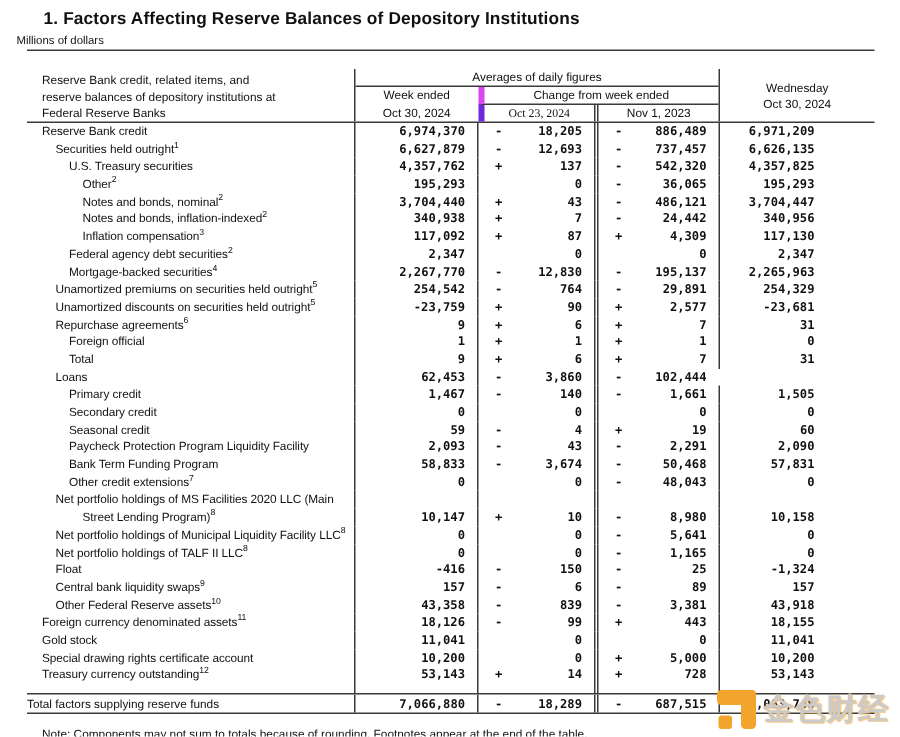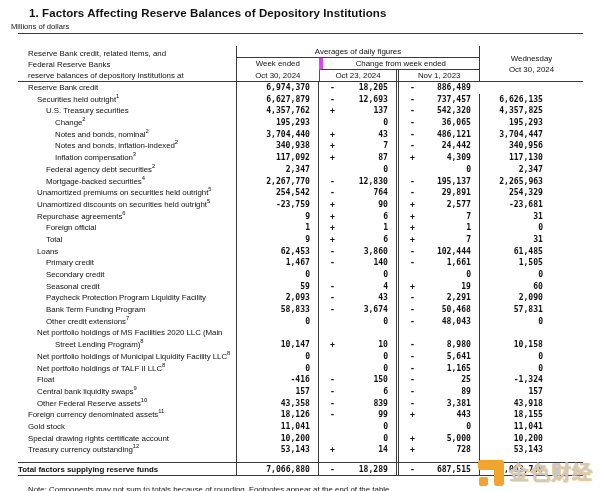--- a/index.html
+++ b/index.html
@@ -14,41 +14,41 @@
   
   .hdr { display:flex; border-bottom:1px solid #3a3a3a; height:36px;margin-top:12px; }
   .hstub { width:218px; padding:2px 0 0 10px; line-height:11.2px; }
   .hmid { width:243px; border-left:1px solid #3a3a3a; text-align:center; }
   .hmid .r1 { height:12px; line-height:12px; border-bottom:1px solid #3a3a3a; }
   .hmid .r2 { display:flex; height:12px; }
   .hmid .r2 .wk { width:82px; line-height:12px; }
   .hmid .r2 .chg-span { width:161px; line-height:12px; border-left:4px solid #d946ef; border-bottom:1px solid #3a3a3a; }
   .hmid .r3 { display:flex; height:11px; }
   .hmid .r3 .d1 { width:82px; line-height:11px; }
-  .hmid .r3 .d2 { width:78px; line-height:11px; border-left:1px solid #6d28d9; }
+  .hmid .r3 .d2 { width:78px; line-height:11px; border-left:4px solid #6d28d9;font-family:Liberation Serif, serif; }
   .hmid .r3 .d3 { width:83px; line-height:11px; border-left:3px double #3a3a3a; }
   .hwed { width:104px; border-left:1px solid #3a3a3a; display:flex; flex-direction:column; justify-content:center; text-align:center; line-height:11px; }
 
   
   .row { display:flex; height:11.7px; line-height:11.7px; }
   .c { height:100%; }
   .lab { width:218px; white-space:nowrap; letter-spacing:-0.05px; }
   .week { width:82px; border-left:1px solid #3a3a3a; text-align:right; padding-right:8px;padding-left:28px; }
   .c1 { width:78px; border-left:1px solid #3a3a3a; }
   .c2 { width:83px; border-left:3px double #3a3a3a; }
   .wed { width:104px; border-left:1px solid #3a3a3a; text-align:right; padding-right:40px; }
   .chg { display:flex; }
   .chg .s { padding-left:11px; }
   .chg .v { margin-left:auto; padding-right:8px; }
   .num, .chg .s, .chg .v { font-family:"DejaVu Sans Mono", monospace; font-weight:bold; font-size:8.1px; }
   sup { font-size:5.8px; line-height:0; vertical-align:super; }
 
   .spacer { height:6px; }
   .total-row { height:14px; line-height:13px; border-top:1px solid #3a3a3a; border-bottom:1px solid #3a3a3a; }
-  .total-row .lab { font-weight:bold; letter-spacing:0; }
+  .total-row .lab { font-weight:normal; letter-spacing:0; }
 
   .note { margin:9px 0 0 28px; font-size:7.9px; }
 
   
   .wm { position:absolute; right:7px; bottom:5px; display:flex; align-items:center; gap:5px; }
   .wm-icon { position:relative; width:26px; height:26px; }
   .wm-icon .bar-top { position:absolute; left:0; top:0; width:26px; height:10px; border-radius:3px; }
   .wm-icon .bar-right { position:absolute; right:0; top:0; width:10px; height:26px; border-radius:3px; }
   .wm-icon .dot { position:absolute; left:1px; bottom:0; width:9px; height:9px; border-radius:2px; }
   .wm-text { font-size:20px; font-weight:bold; color:#cbcbcb; text-shadow:0 0 1px rgba(240,162,44,.85), 1px 1px 0 rgba(240,162,44,.4); letter-spacing:1px; }
@@ -57,22 +57,22 @@
 <body>
 
 <div class="title">1. Factors Affecting Reserve Balances of Depository Institutions</div>
 <div class="subtitle">Millions of dollars</div>
 
 <div class="tbl">
 
   <div class="hdr">
     <div class="hstub">
       <div>Reserve Bank credit, related items, and</div>
+      <div>reserve balances of depository institutions at</div>
       <div>Federal Reserve Banks</div>
-      <div>reserve balances of depository institutions at</div>
     </div>
     <div class="hmid">
       <div class="r1">Averages of daily figures</div>
       <div class="r2">
         <div class="wk">Week ended</div>
         <div class="chg-span">Change from week ended</div>
       </div>
       <div class="r3">
         <div class="d1">Oct 30, 2024</div>
         <div class="d2">Oct 23, 2024</div>
@@ -90,20 +90,21 @@
         <div class="c lab" style="padding-left: 10px;"><span>Reserve Bank credit</span></div>
         <div class="c week num">6,974,370</div>
         <div class="c c1 chg">
           <div class="s">-</div>
           <div class="v">18,205</div>
         </div>
         <div class="c c2 chg">
           <div class="s">-</div>
           <div class="v">886,489</div>
         </div>
+        <div class="c wed num">6,971,209</div>
       </div>
       <div class="row">
         <div class="c lab" style="padding-left: 19px;"><span>Securities held outright</span><sup>1</sup></div>
         <div class="c week num">6,627,879</div>
         <div class="c c1 chg">
           <div class="s">-</div>
           <div class="v">12,693</div>
         </div>
         <div class="c c2 chg">
           <div class="s">-</div>
@@ -118,21 +119,21 @@
           <div class="s">+</div>
           <div class="v">137</div>
         </div>
         <div class="c c2 chg">
           <div class="s">-</div>
           <div class="v">542,320</div>
         </div>
         <div class="c wed num">4,357,825</div>
       </div>
       <div class="row">
-        <div class="c lab" style="padding-left: 37px;"><span>Change</span><sup>2</sup></div>
+        <div class="c lab" style="padding-left: 37px;"><span>Other</span><sup>2</sup></div>
         <div class="c week num">195,293</div>
         <div class="c c1 chg">
           <div class="s"></div>
           <div class="v">0</div>
         </div>
         <div class="c c2 chg">
           <div class="s">-</div>
           <div class="v">36,065</div>
         </div>
         <div class="c wed num">195,293</div>
@@ -271,21 +272,20 @@
         <div class="c lab" style="padding-left: 19px;"><span>Loans</span></div>
         <div class="c week num">62,453</div>
         <div class="c c1 chg">
           <div class="s">-</div>
           <div class="v">3,860</div>
         </div>
         <div class="c c2 chg">
           <div class="s">-</div>
           <div class="v">102,444</div>
         </div>
-        <div class="c wed num">61,485</div>
       </div>
       <div class="row">
         <div class="c lab" style="padding-left: 28px;"><span>Primary credit</span></div>
         <div class="c week num">1,467</div>
         <div class="c c1 chg">
           <div class="s">-</div>
           <div class="v">140</div>
         </div>
         <div class="c c2 chg">
           <div class="s">-</div>

